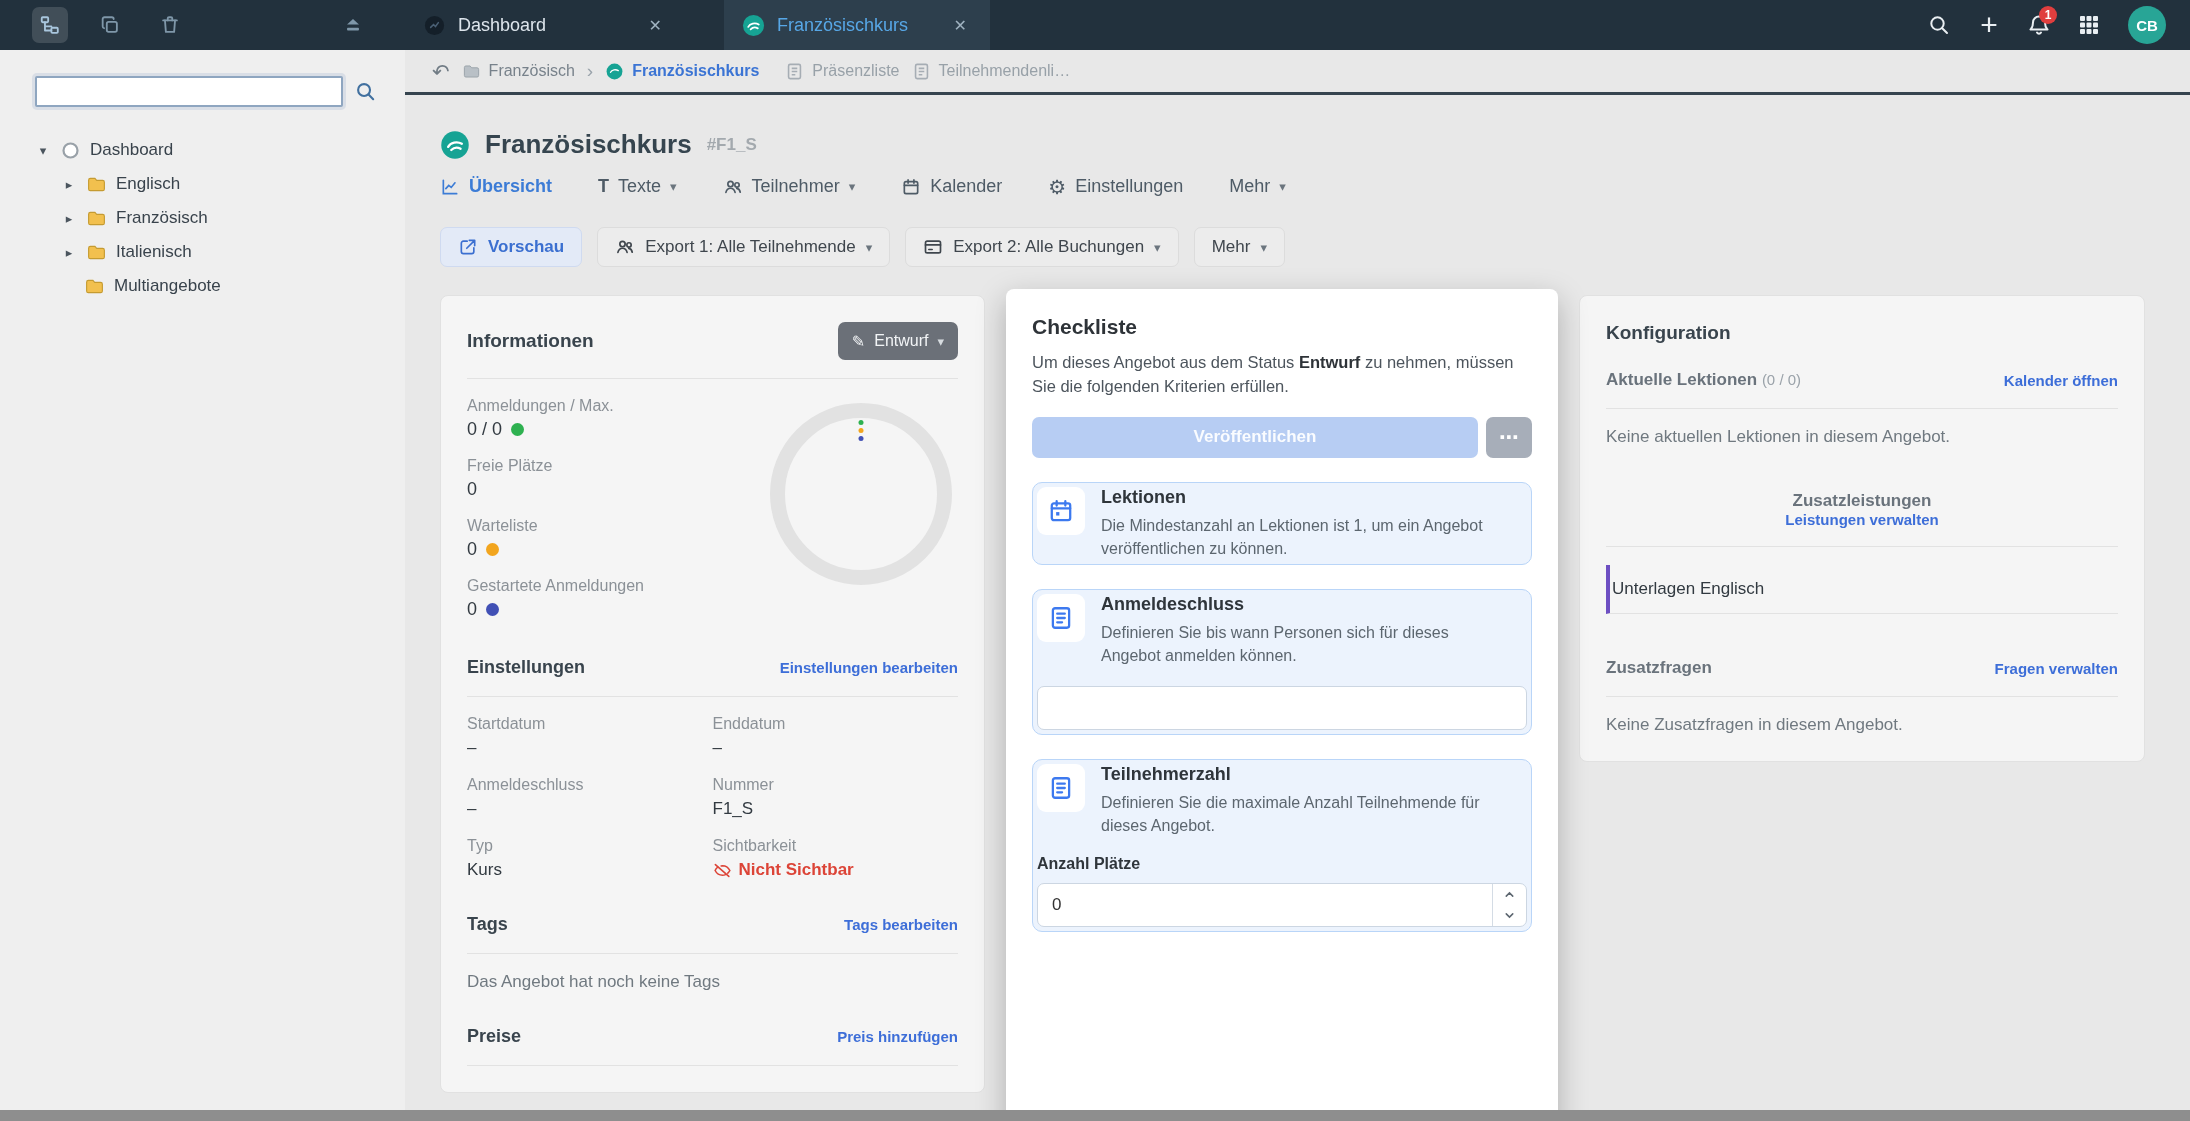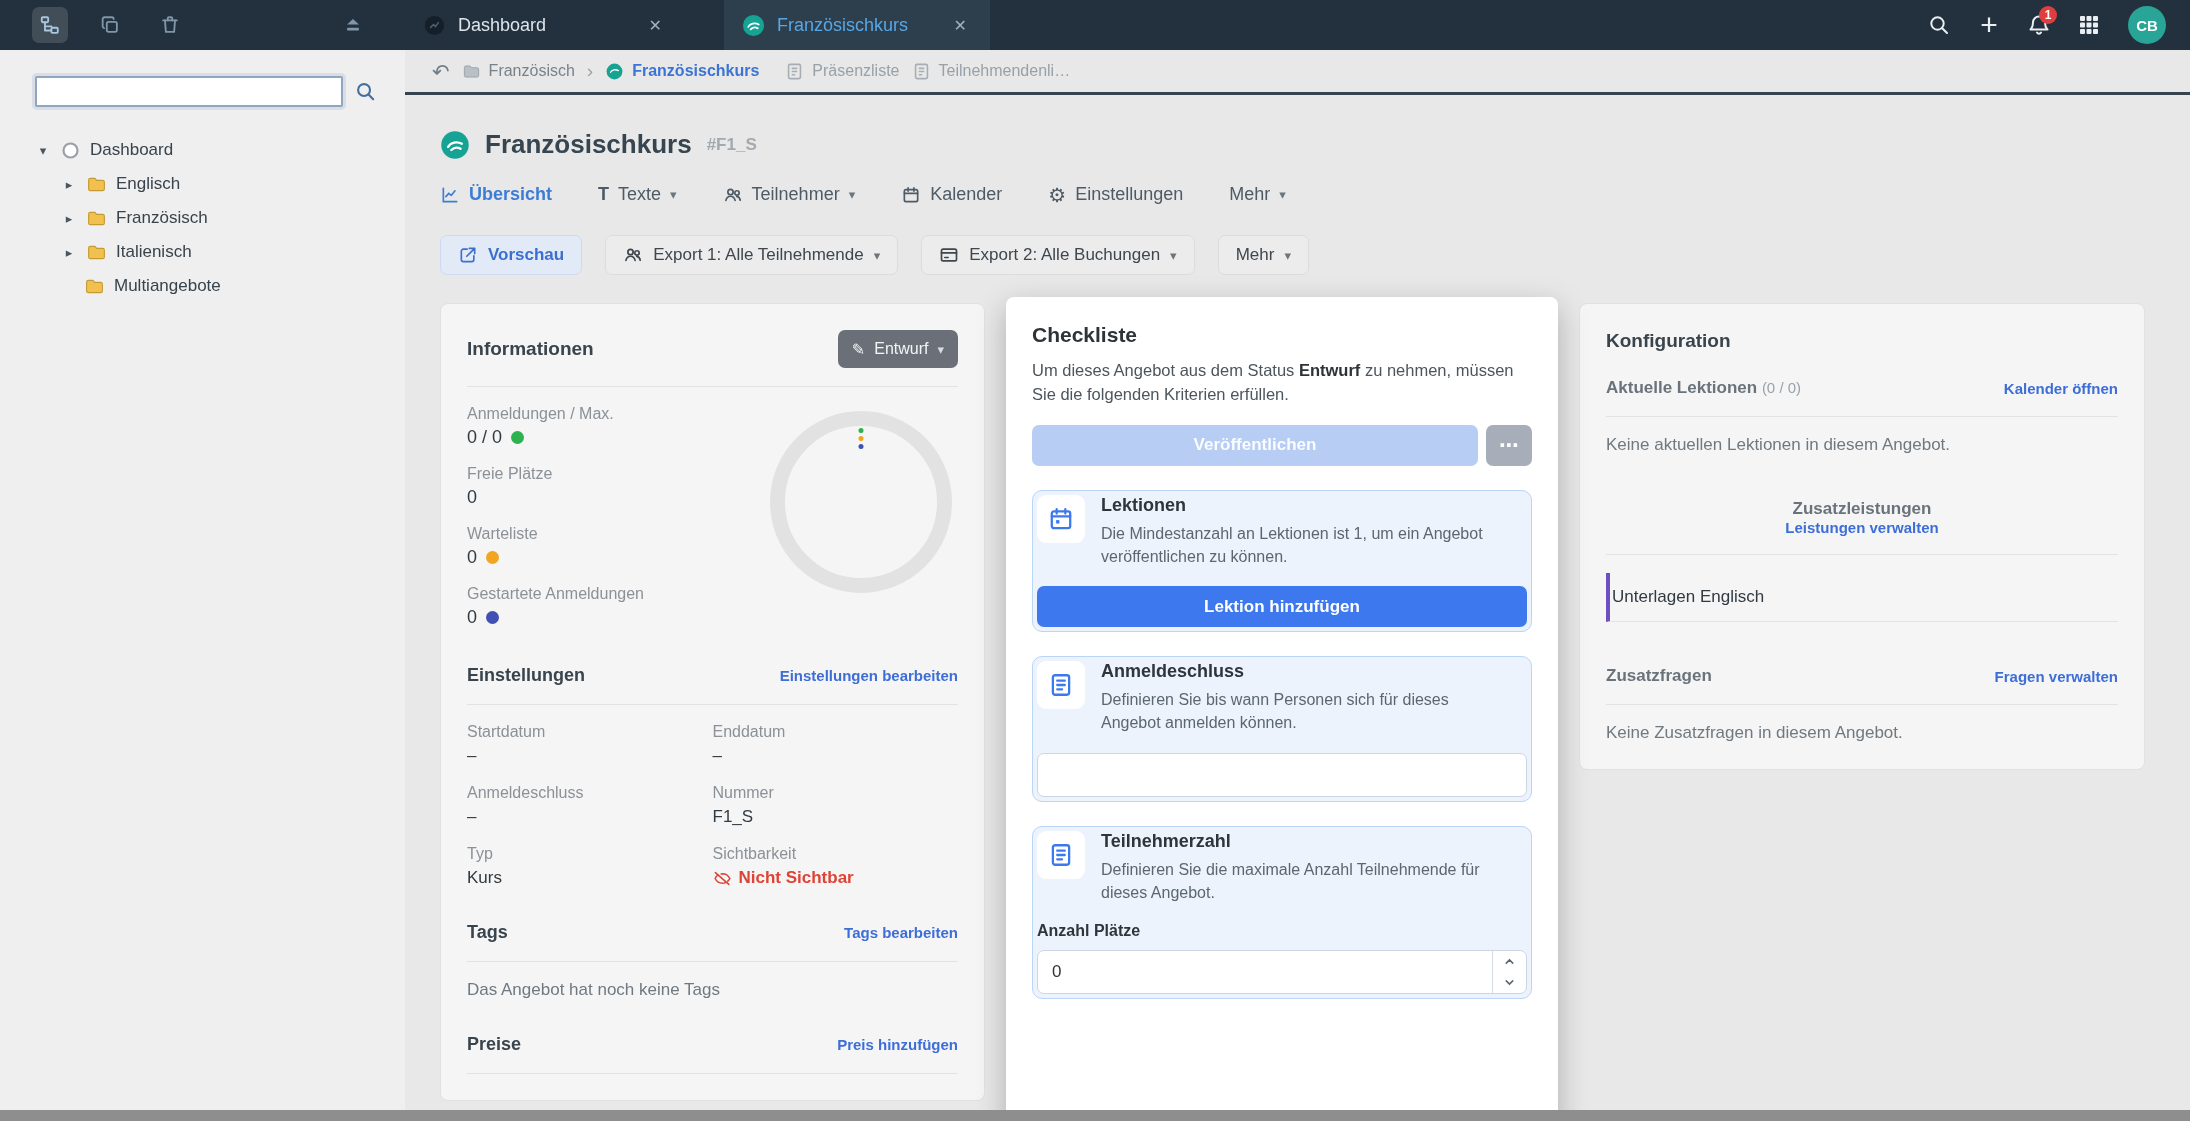--- a/index.html
+++ b/index.html
@@ -63,29 +63,29 @@
   .bc-sep { color:#9aa3ab; font-size:19px; }
   .bc-back { color:#717c85; font-size:21px; line-height:1; cursor:pointer; }
 
   
   .content { flex:1; padding:30px 39px 0 35px; overflow:hidden; position:relative; }
   .page-header { display:flex; align-items:center; gap:15px; margin-top:4px; }
   .ph-icon svg { width:30px; height:30px; }
   .page-title { font-size:26px; font-weight:700; color:#36454f; }
   .page-code { font-size:17px; color:#a3a9ae; font-weight:600; }
 
-  .page-tabs { display:flex; align-items:center; gap:46px; margin-top:24px; font-size:18px; color:#4e5b66; }
+  .page-tabs { display:flex; align-items:center; gap:46px; margin-top:16px; font-size:18px; color:#4e5b66; }
   .ptab { display:flex; align-items:center; gap:9px; cursor:pointer; }
   .ptab svg { width:20px; height:20px; }
   .chev { font-size:13px; color:#6b757e; }
   .ptab.active { color:#3c7cd6; font-weight:600; }
   .t-glyph { font-weight:700; font-size:18px; }
   .gear-glyph { font-size:20px; line-height:1; }
 
-  .actions { display:flex; align-items:center; gap:23px; margin-top:30px; }
+  .actions { display:flex; align-items:center; gap:15px; margin-top:30px; }
   .btn { height:40px; border-radius:7px; display:inline-flex; align-items:center; gap:10px; padding:0 17px;
     font-size:17px; background:#ececec; border:1px solid #dcdcdc; color:#3f464d; }
   .btn svg { width:20px; height:20px; }
   .btn-preview { background:#e3eaf7; border-color:#cfdaf0; color:#3b6fd0; font-weight:600; }
 
   .columns { display:flex; align-items:flex-start; gap:21px; margin-top:28px; }
   .card { background:#f5f5f5; border:1px solid #e1e1e1; border-radius:8px; padding:26px; }
   .info-card { width:545px; }
   .config-card { width:566px; }
   .panel { width:552px; background:#fff; border-radius:8px; box-shadow:0 10px 30px rgba(0,0,0,.25);
@@ -547,21 +547,20 @@
                     <rect x="3.5" y="5" width="17" height="15.5" rx="2"></rect>
                     <path d="M3.5 9.5h17M8 3v4M16 3v4"></path>
                     <path d="M7.5 13h3v3.2h-3z" fill="currentColor" stroke="none"></path>
                   </svg>
               </span>
               <div>
                 <div class="citem-title">Lektionen</div>
                 <div class="citem-body">Die Mindestanzahl an Lektionen ist 1, um ein Angebot veröffentlichen zu können.</div>
               </div>
             </div>
-            <button class="citem-btn">Lektion hinzufügen</button>
           </div>
 
           <div class="citem">
             <div class="citem-head">
               <span class="citem-icon">
                 <svg viewBox="0 0 24 24" fill="none" stroke="currentColor" stroke-width="2.1" stroke-linecap="round">
                     <rect x="4.5" y="3" width="15" height="18" rx="2"></rect>
                     <path d="M8.5 8h7M8.5 12h7M8.5 16h4.5"></path>
                   </svg>
               </span>

